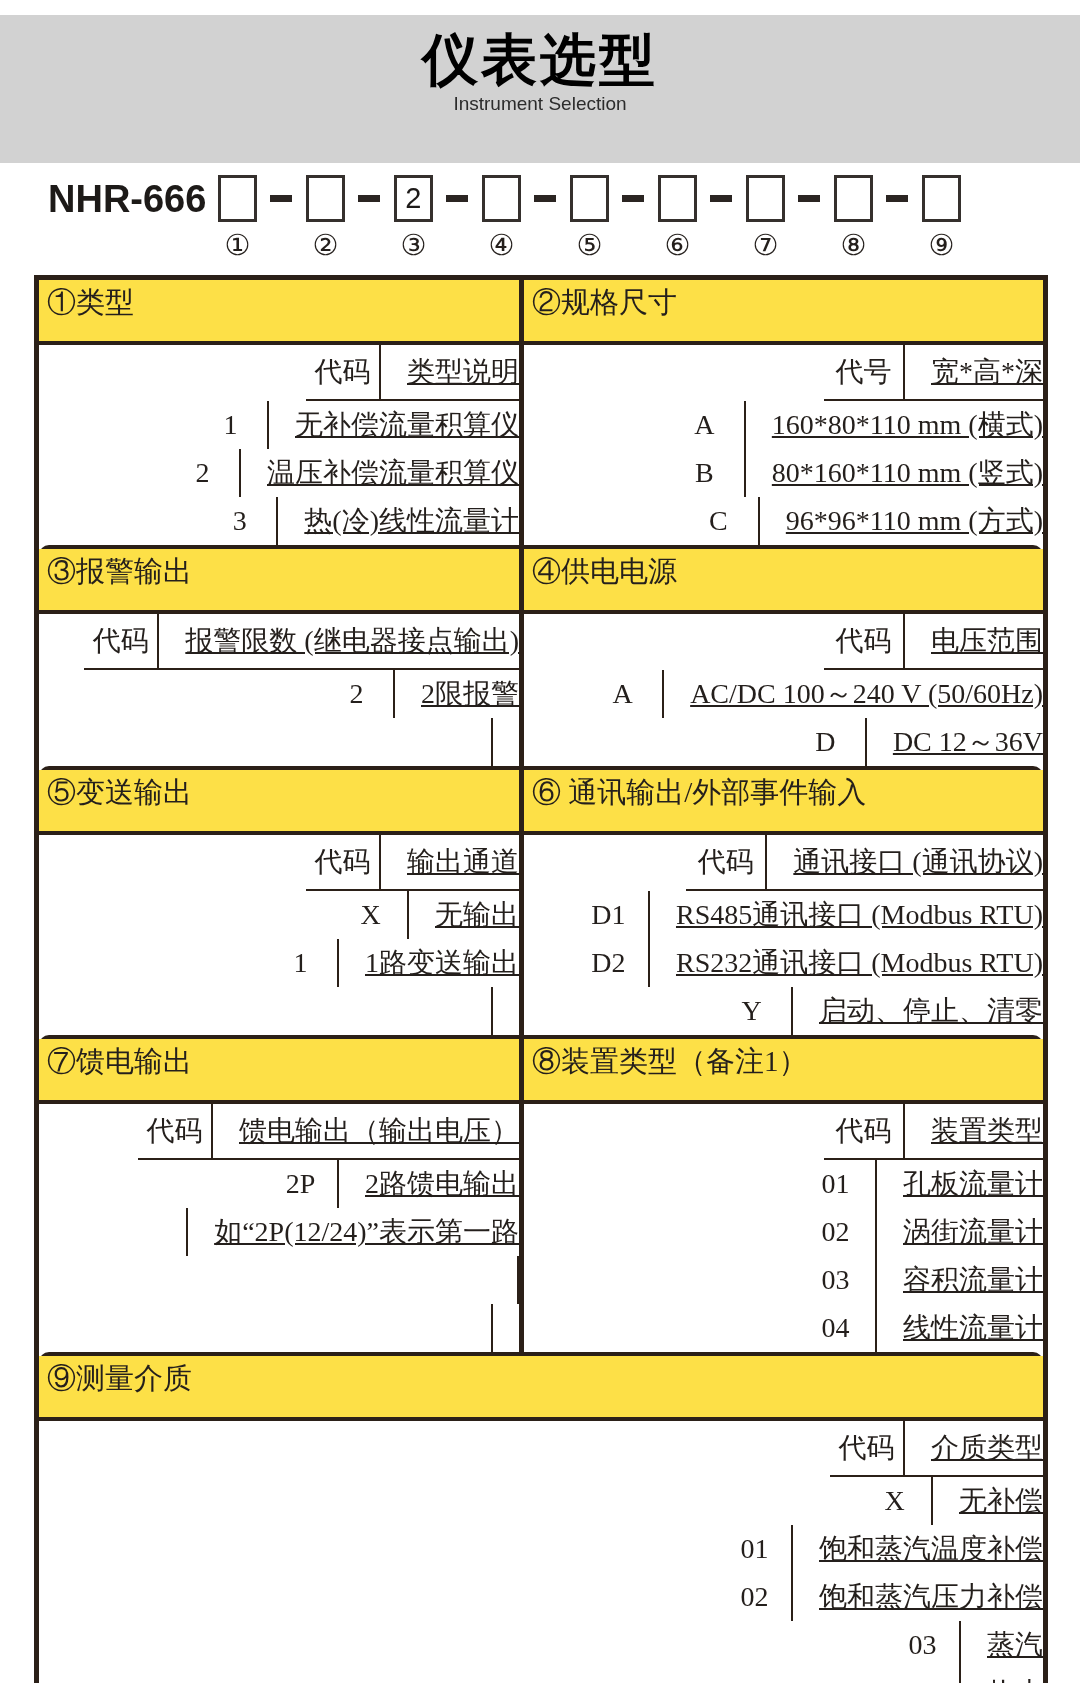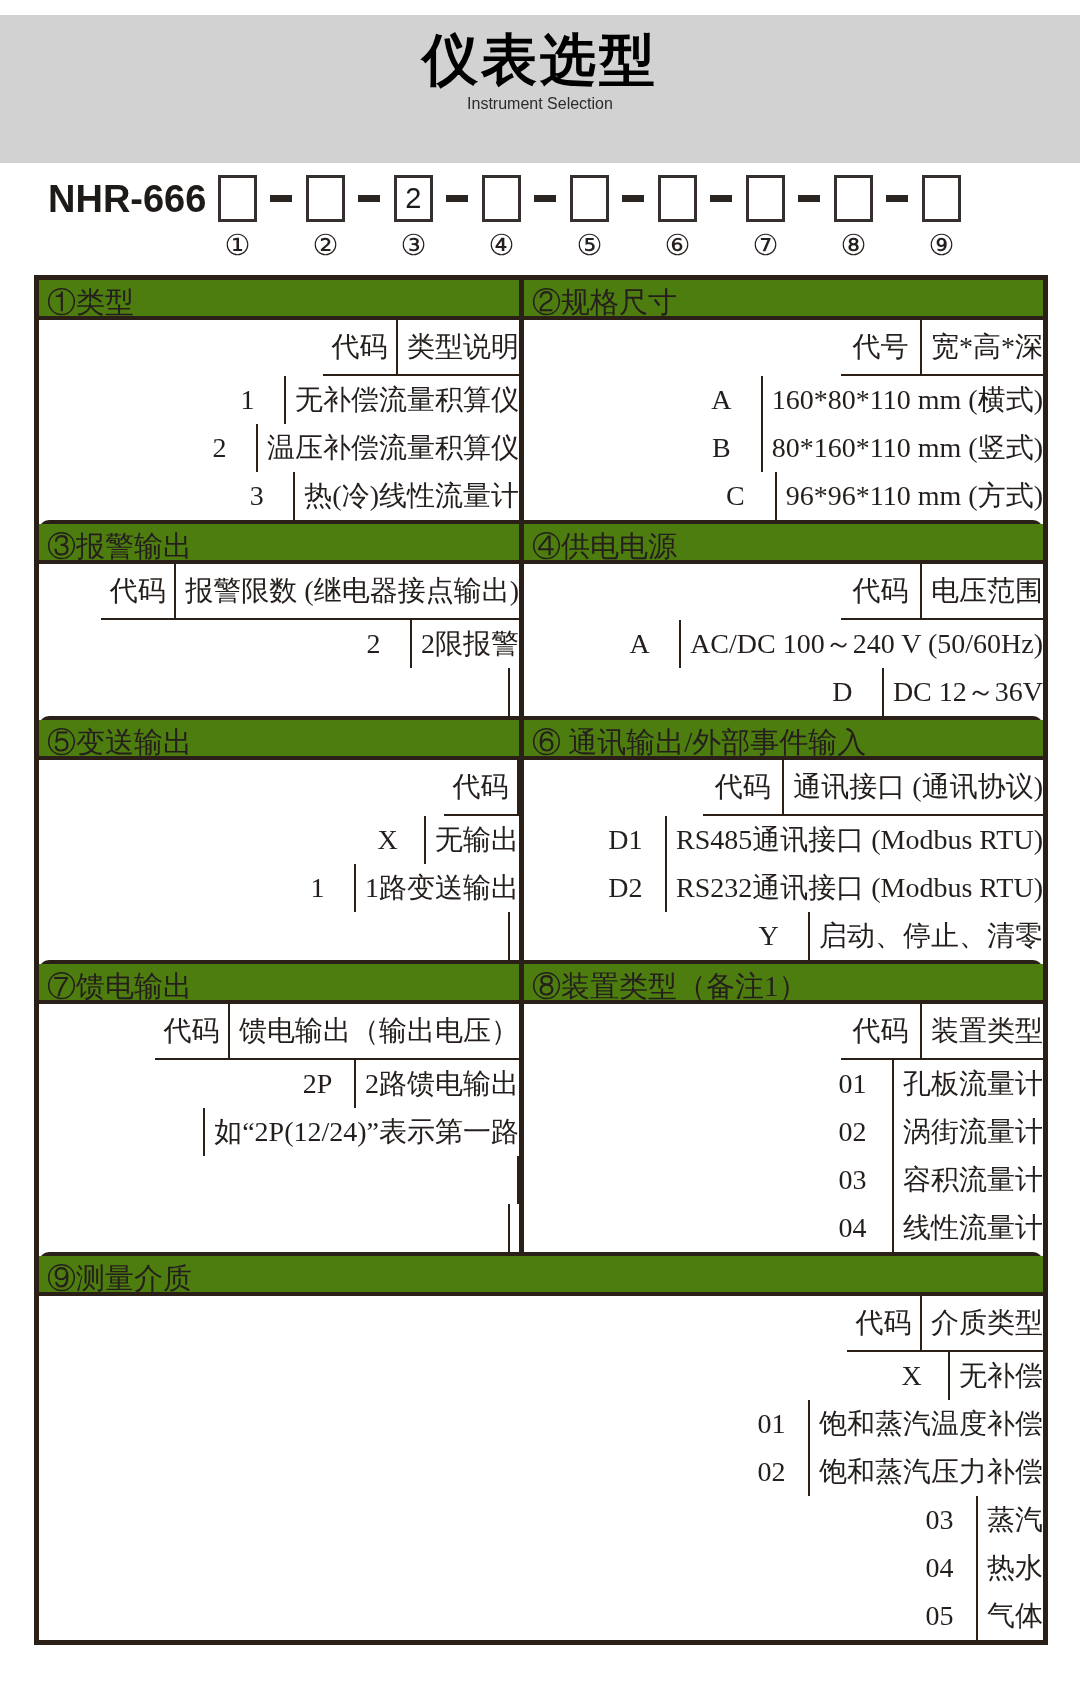--- a/index.html
+++ b/index.html
@@ -23,21 +23,21 @@
     padding-top:14px;
     font-family:"Liberation Sans","DejaVu Sans",sans-serif;
     font-weight:bold;
     font-size:56px;
     letter-spacing:3px;
     color:#000;
     line-height:62px;
   }
   .banner-sub {
     font-family:"Liberation Sans","DejaVu Sans",sans-serif;
-    font-size:16px;
+    font-size:19px;
     color:#2c2c2c;
     line-height:26px;
   }
 
   
   .model-area {
     margin:12px 0 0 48px;
     display:flex;
     align-items:flex-start;
     height:92px;
@@ -83,44 +83,45 @@
     border:5px solid #2b2018;
     background:#fff;
   }
   .pair { display:flex; align-items:stretch; }
   .pair + .pair { border-top:4px solid #2b2018;border-radius:10px; }
   .half { display:flex; flex-direction:column; }
   .half.left  { width:485px; border-right:5px solid #2b2018; }
   .half.right { flex:1; }
   .half.full  { width:100%; }
   .sec-title {
-    height:40px;
-    background:#4d7c0f;
+    height:65px;
+    background:#fde047;
     border-bottom:4px solid #2b2018;
     font-size:29px;
     line-height:44px;
     padding-left:8px;
     white-space:nowrap;
   }
   .content { flex:1; display:flex; flex-direction:column;align-items:flex-end; }
   .row { display:flex; align-items:stretch; }
   .cell-code {
     width:75px; flex-shrink:0;
     border-right:2px solid #2b2018;
     text-align:center;
     font-size:28px;
     overflow:hidden;
   }
   .half.right .cell-code { width:81px; }
   .cell-desc {
     flex:1;
-    padding-left:9px;
+    padding-left:26px;
     font-size:28px;
     white-space:nowrap;
     overflow:hidden;
+    text-decoration:underline;
   }
   .row.hdr { height:56px; border-bottom:2px solid #2b2018; }
   .row.hdr .cell-code, .row.hdr .cell-desc { line-height:54px; }
   .row.data { height:48px; }
   .row.data .cell-code, .row.data .cell-desc { line-height:48px; }
   .row.fill { flex:1; min-height:0; }
 </style>
 </head>
 <body>
 
@@ -276,20 +277,21 @@
         </div>
       </div>
     </div>
 
     <div class="pair">
       <div class="half left">
         <div class="sec-title">⑤变送输出</div>
         <div class="content">
           <div class="row hdr">
             <div class="cell-code">代码</div>
+            <div class="cell-desc">输出通道</div>
           </div>
           <div class="row data">
             <div class="cell-code">X</div>
             <div class="cell-desc">无输出</div>
           </div>
           <div class="row data">
             <div class="cell-code">1</div>
             <div class="cell-desc">1路变送输出</div>
           </div>
           <div class="row fill">

